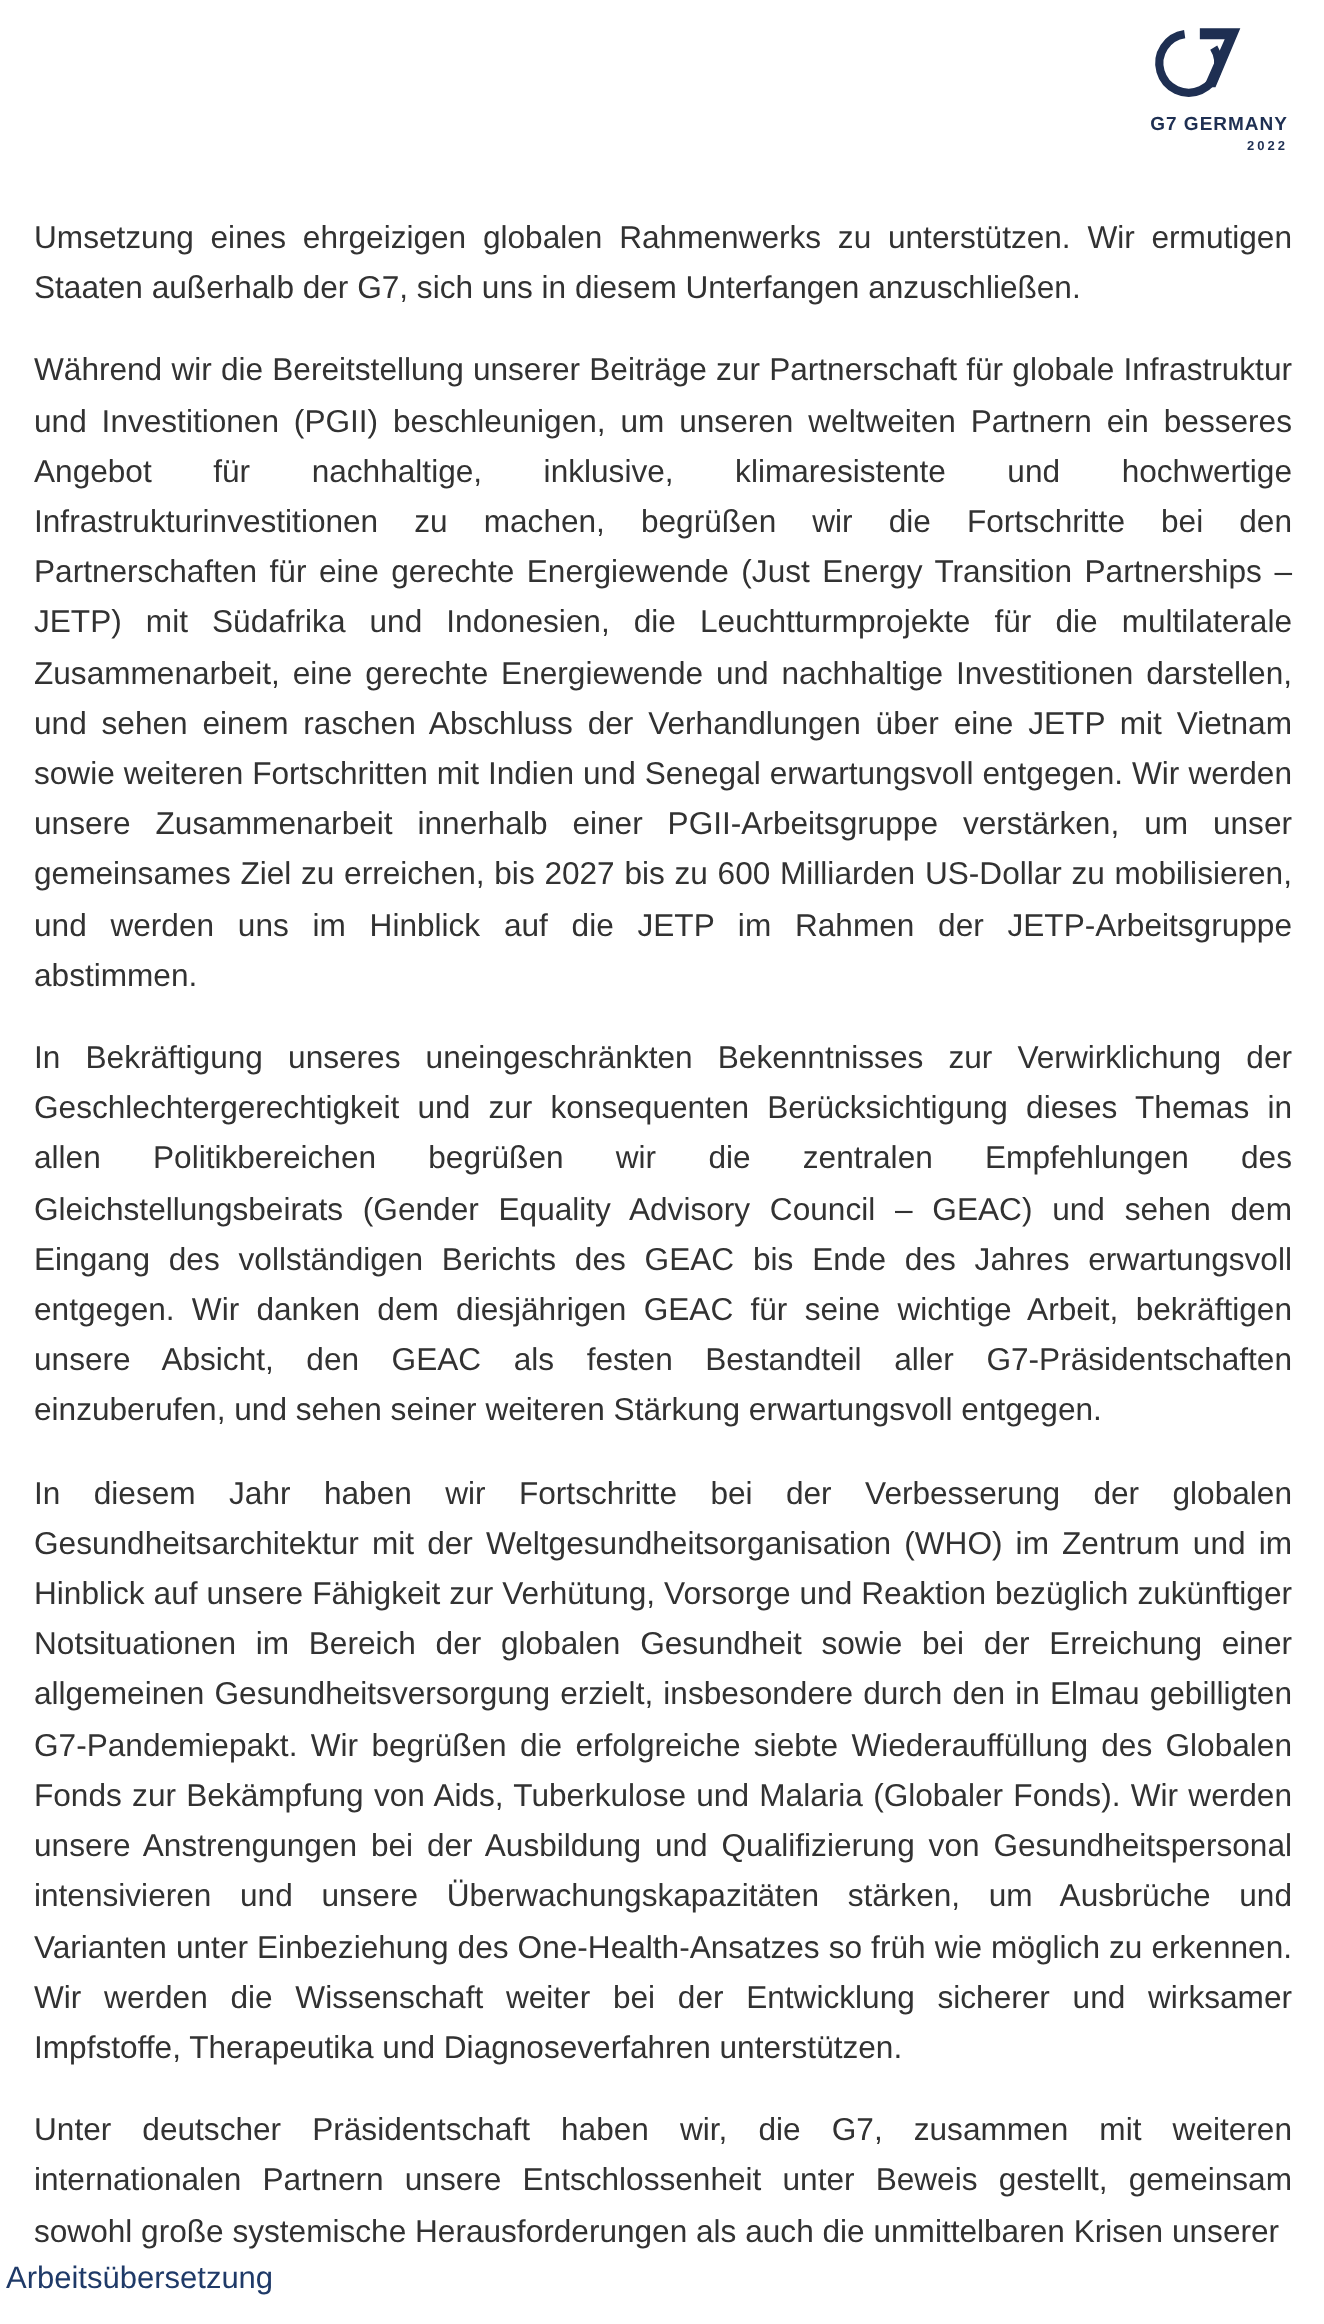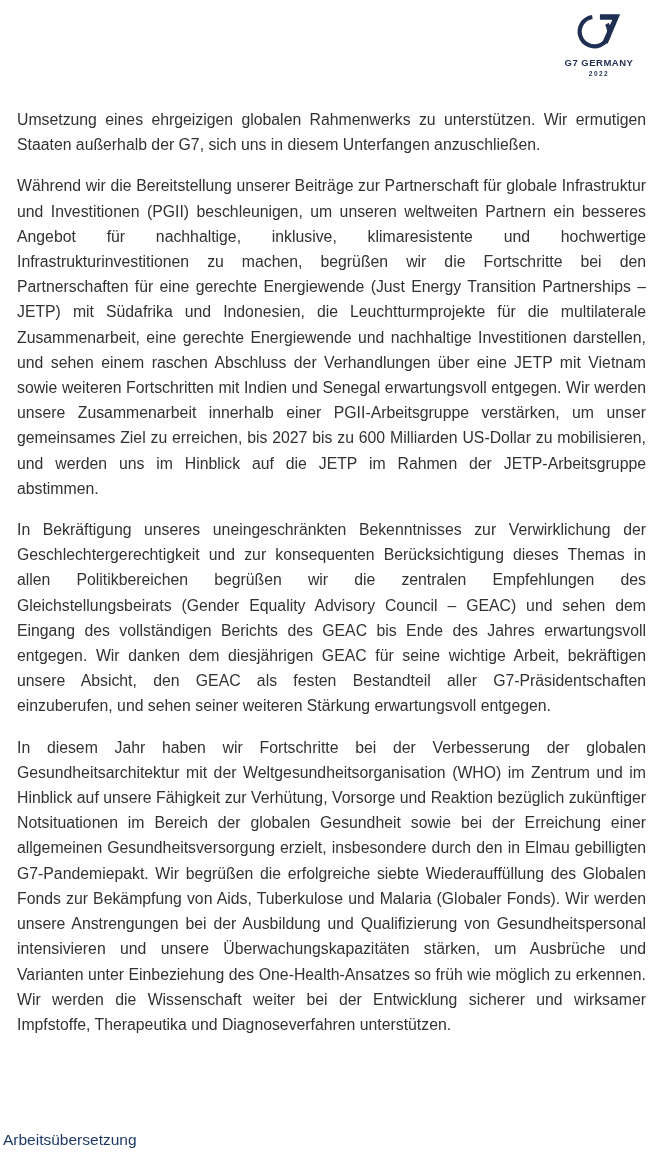--- a/index.html
+++ b/index.html
@@ -14,21 +14,21 @@
     background: #ffffff;
     overflow: hidden;
     font-family: "Liberation Sans", sans-serif;
   }
   
   .logo {
     position: absolute;
     top: 12px;
     right: 18px;
     width: 90px;
-    text-align: center;
+    text-align: right;
     color: #1e2f52;
   }
   .logo svg {
     display: block;
     margin: 0 auto 3px auto;
   }
   .logo-wordmark {
     font-size: 9.5px;
     font-weight: bold;
     letter-spacing: 0.5px;
@@ -82,19 +82,20 @@
     </svg>
     <div class="logo-wordmark">G7 GERMANY</div>
     <div class="logo-year">2022</div>
   </div>
 
   <main class="body-text">
     <p>Umsetzung eines ehrgeizigen globalen Rahmenwerks zu unterstützen. Wir ermutigen Staaten außerhalb der G7, sich uns in diesem Unterfangen anzuschließen.</p>
     <p>Während wir die Bereitstellung unserer Beiträge zur Partnerschaft für globale Infrastruktur und Investitionen (PGII) beschleunigen, um unseren weltweiten Partnern ein besseres Angebot für nachhaltige, inklusive, klimaresistente und hochwertige Infrastrukturinvestitionen zu machen, begrüßen wir die Fortschritte bei den Partnerschaften für eine gerechte Energiewende (Just Energy Transition Partnerships – JETP) mit Südafrika und Indonesien, die Leuchtturmprojekte für die multilaterale Zusammenarbeit, eine gerechte Energiewende und nachhaltige Investitionen darstellen, und sehen einem raschen Abschluss der Verhandlungen über eine JETP mit Vietnam sowie weiteren Fortschritten mit Indien und Senegal erwartungsvoll entgegen. Wir werden unsere Zusammenarbeit innerhalb einer PGII-Arbeitsgruppe verstärken, um unser gemeinsames Ziel zu erreichen, bis 2027 bis zu 600 Milliarden US-Dollar zu mobilisieren, und werden uns im Hinblick auf die JETP im Rahmen der JETP-Arbeitsgruppe abstimmen.</p>
     <p>In Bekräftigung unseres uneingeschränkten Bekenntnisses zur Verwirklichung der Geschlechtergerechtigkeit und zur konsequenten Berücksichtigung dieses Themas in allen Politikbereichen begrüßen wir die zentralen Empfehlungen des Gleichstellungsbeirats (Gender Equality Advisory Council – GEAC) und sehen dem Eingang des vollständigen Berichts des GEAC bis Ende des Jahres erwartungsvoll entgegen. Wir danken dem diesjährigen GEAC für seine wichtige Arbeit, bekräftigen unsere Absicht, den GEAC als festen Bestandteil aller G7-Präsidentschaften einzuberufen, und sehen seiner weiteren Stärkung erwartungsvoll entgegen.</p>
     <p>In diesem Jahr haben wir Fortschritte bei der Verbesserung der globalen Gesundheitsarchitektur mit der Weltgesundheitsorganisation (WHO) im Zentrum und im Hinblick auf unsere Fähigkeit zur Verhütung, Vorsorge und Reaktion bezüglich zukünftiger Notsituationen im Bereich der globalen Gesundheit sowie bei der Erreichung einer allgemeinen Gesundheitsversorgung erzielt, insbesondere durch den in Elmau gebilligten G7-Pandemiepakt. Wir begrüßen die erfolgreiche siebte Wiederauffüllung des Globalen Fonds zur Bekämpfung von Aids, Tuberkulose und Malaria (Globaler Fonds). Wir werden unsere Anstrengungen bei der Ausbildung und Qualifizierung von Gesundheitspersonal intensivieren und unsere Überwachungskapazitäten stärken, um Ausbrüche und Varianten unter Einbeziehung des One-Health-Ansatzes so früh wie möglich zu erkennen. Wir werden die Wissenschaft weiter bei der Entwicklung sicherer und wirksamer Impfstoffe, Therapeutika und Diagnoseverfahren unterstützen.</p>
+    <p>Unter deutscher Präsidentschaft haben wir, die G7, zusammen mit weiteren internationalen Partnern unsere Entschlossenheit unter Beweis gestellt, gemeinsam sowohl große systemische Herausforderungen als auch die unmittelbaren Krisen unserer</p>
   </main>
 
   <footer class="footer">
     <span>Arbeitsübersetzung</span>
   </footer>
 
 </div>
 
 </body></html>

